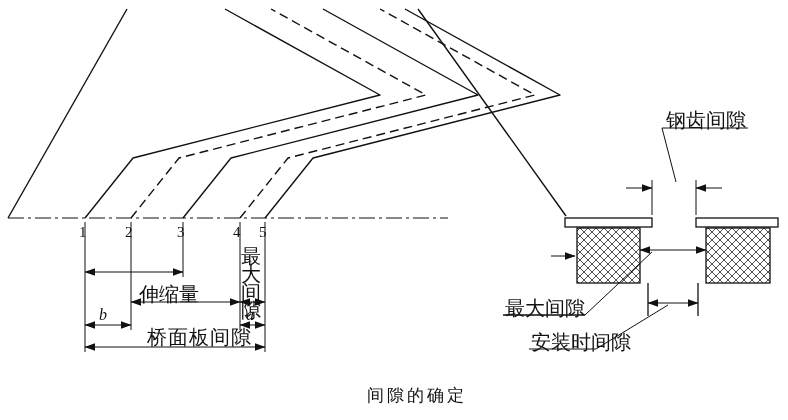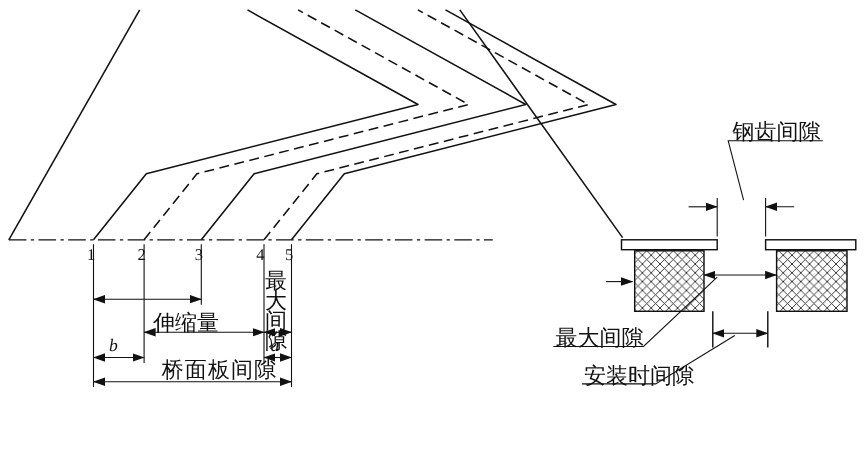--- a/index.html
+++ b/index.html
@@ -113,14 +113,15 @@
   <div class="lbl sym" style="left:246px;top:306px">a</div>
 
   <div class="lbl" style="left:147px;top:326px;letter-spacing:1px">桥面板间隙</div>
 
   <div class="lbl" style="left:666px;top:109px">钢齿间隙</div>
 
   <div class="lbl" style="left:505px;top:297px">最大间隙</div>
 
   <div class="lbl" style="left:531px;top:331px">安装时间隙</div>
 
+  <div class="lbl caption" style="left:367px;top:386px">间隙的确定</div>
 
 </div>
 
 </body></html>

